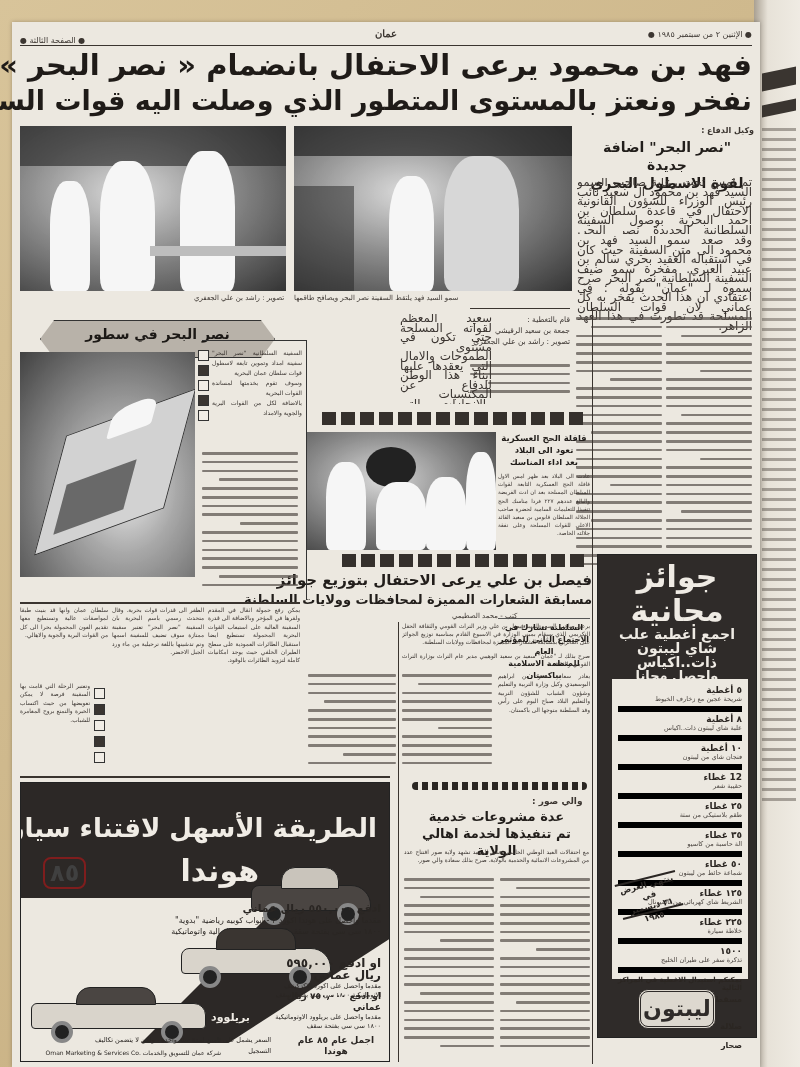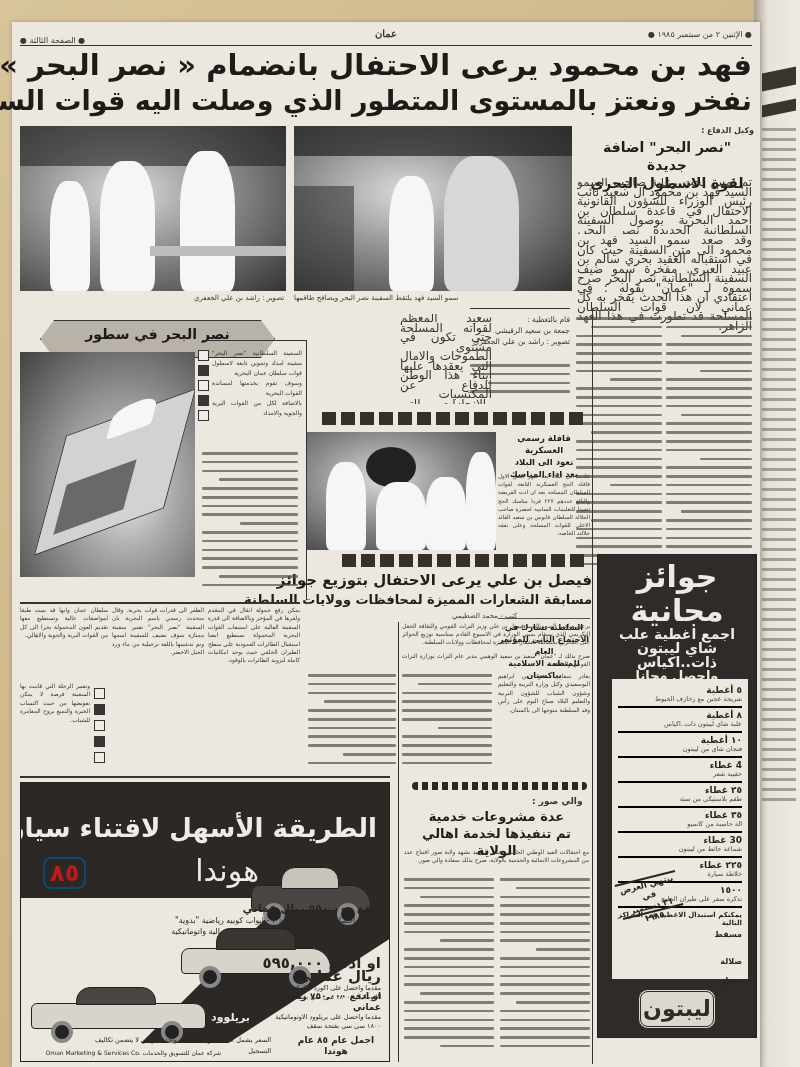--- a/index.html
+++ b/index.html
@@ -92,21 +92,21 @@
     background: #2f2b29; border: 1px solid #222;
   }
   .ad-tea .top { position: absolute; left: 0; right: 0; top: 0; height: 124px; color: #efebe4; text-align: center; }
   .ad-tea .big1 { font-size: 30px; font-weight: 900; line-height: 36px; margin-top: 4px; letter-spacing: 5px; }
   .ad-tea .big2 { font-size: 30px; font-weight: 900; line-height: 32px; }
   .ad-tea .small { font-size: 14px; line-height: 14px; font-weight: bold; }
   .ad-tea .prizes {
     position: absolute; left: 14px; right: 8px; top: 124px; height: 300px;
     background: #ece8e0; padding: 4px 6px; font-size: 8.5px; color: #2b2622;
   }
-  .prize { border-bottom: 2px solid #000000; padding: 2px 0 3px; }
+  .prize { border-bottom: 6px solid #000000; padding: 2px 0 3px; }
   .prize b { display: block; font-size: 9px; }
   .prize span { display: block; font-size: 6.5px; color: #4a443f; }
   .ad-tea .expiry {
     position: absolute; left: 20px; top: 322px; width: 62px; height: 36px;
     transform: rotate(-14deg); font-size: 8.5px; font-weight: bold; text-align: center;
     border-top: 2px solid #2a2623; border-bottom: 2px solid #2a2623; color: #2a2623; line-height: 11px;
   }
   .ad-tea .logo {
     position: absolute; left: 40px; right: 40px; bottom: 8px; height: 40px;
     background: #ddd8cf; border: 3px double #2f2b29; border-radius: 10px;
@@ -118,22 +118,22 @@
     background: #ece8e0; border: 1.5px solid #222; overflow: hidden;
   }
   .ad-honda .darktop {
     position: absolute; left: 0; right: 0; top: 0; height: 115px; background: #2c2826;
   }
   .ad-honda .diag {
     position: absolute; left: 120px; top: 110px; width: 250px; height: 150px; background: #2c2826;
     clip-path: polygon(60% 0, 100% 0, 100% 30%, 35% 100%, 0 100%);
   }
   .ad-honda .title { position: absolute; right: 12px; top: 30px; color: #f0ece5; font-weight: 900; font-size: 26px; white-space: nowrap; }
-  .ad-honda .brand { position: absolute; right: 130px; top: 70px; color: #f0ece5; font-weight: 400; font-size: 30px; }
-  .ad-honda .model { position: absolute; left: 22px; top: 74px; color: #b91c1c; font-weight: 900; font-size: 24px; border: 2px solid #0c4a6e; border-radius: 8px; padding: 0 5px; line-height: 28px; }
+  .ad-honda .brand { position: absolute; right: 130px; top: 70px; color: #f0ece5; font-weight: 700; font-size: 30px; }
+  .ad-honda .model { position: absolute; left: 22px; top: 74px; color: #404040; font-weight: 900; font-size: 24px; border: 2px solid #7f1d1d; border-radius: 8px; padding: 0 5px; line-height: 28px; }
   .ad-honda .offer { position: absolute; font-size: 8px; line-height: 11px; color: #2a2623; }
   .ad-honda .offer b { font-size: 11px; }
   .car { position: absolute; }
   .car .body { position: absolute; background: #d9d4cb; border: 1.5px solid #222; border-radius: 8px 20px 4px 4px; }
   .car .cab { position: absolute; background: #3a3531; border: 1.5px solid #222; border-radius: 14px 14px 0 0; }
   .car .wheel { position: absolute; width: 22px; height: 22px; border-radius: 50%; background: #222; border: 4px solid #888; }
 
   .wave { position: absolute; left: 400px; top: 760px; width: 175px; height: 8px;
     background: repeating-linear-gradient(90deg, #2b2723 0 6px, transparent 6px 10px); border-radius: 4px; }
 </style>
@@ -348,21 +348,21 @@
   </div>
 
   <div class="photo" style="left:294px; top:410px; width:190px; height:118px;">
     <div class="shade1" style="left:20px; top:30px; width:40px; height:88px;"></div>
     <div class="shade2" style="left:60px; top:15px; width:50px; height:40px; border-radius:50%;"></div>
     <div class="shade1" style="left:70px; top:50px; width:50px; height:68px;"></div>
     <div class="shade1" style="left:120px; top:45px; width:40px; height:73px;"></div>
     <div class="shade1" style="left:160px; top:20px; width:30px; height:98px;"></div>
   </div>
   <div class="subhead" style="left:486px; top:410px; width:92px; font-size:8.5px; line-height:12px;">
-    <div>قافلة رسمي العسكرية</div>
+    <div>قافلة الحج العسكرية</div>
     <div>تعود الى البلاد</div>
     <div>بعد اداء المناسك</div>
   </div>
   <div class="textcol" style="left:486px; top:450px; width:92px; height:80px; font-size:5.6px; line-height:8.2px;">عادت الى البلاد بعد ظهر امس الاول قافلة الحج العسكرية التابعة لقوات السلطان المسلحة بعد ان ادت الفريضة والبالغ عددهم ٢٢٧ فردا مناسك الحج تنفيذا للتعليمات السامية لحضرة صاحب الجلالة السلطان قابوس بن سعيد القائد الاعلى للقوات المسلحة وعلى نفقة جلالته الخاصة.</div>
 
   <div class="squares" style="left:330px; top:532px;">
     <span></span>
       <span></span>
       <span></span>
       <span></span>
@@ -540,21 +540,21 @@
     </div>
 
     <div class="car" style="left:160px; top:145px; width:150px; height:60px;">
       <div class="body" style="left:0; top:20px; width:150px; height:26px;"></div>
       <div class="cab" style="left:35px; top:0; width:80px; height:22px;"></div>
       <div class="wheel" style="left:18px; top:38px;"></div>
       <div class="wheel" style="left:108px; top:38px;"></div>
     </div>
 
     <div class="offer" style="right:8px; top:175px; width:120px; text-align:right;">
-      <div><b style="font-size:15px">او ادفع ٥٩٥,٠٠٠ ريال عماني</b></div>
+      <div><b style="font-size:12px">او ادفع ٥٩٥,٠٠٠ ريال عماني</b></div>
       <div style="font-size:6.5px; line-height:9px;">مقدما واحصل على اكورد الاكزكيتيف الاتوماتيكية ١٨٠٠ سي سي بفتحة سقف</div>
     </div>
 
     <div class="car" style="left:10px; top:200px; width:175px; height:60px;">
       <div class="body" style="left:0; top:20px; width:175px; height:26px; border-radius:6px 12px 4px 4px;"></div>
       <div class="cab" style="left:45px; top:4px; width:80px; height:18px; background:#4a4542;"></div>
       <div class="wheel" style="left:20px; top:38px;"></div>
       <div class="wheel" style="left:130px; top:38px;"></div>
     </div>
     <div class="caption" style="left:190px; top:228px; font-size:11px; font-weight:900; color:#f0ece5;">بريلوود</div>
@@ -590,34 +590,38 @@
         </div>
       <div class="prize">
           <b>٨ أغطية</b>
           <span>علبة شاي ليبتون ذات..اكياس</span>
         </div>
       <div class="prize">
           <b>١٠ أغطية</b>
           <span>فنجان شاي من ليبتون</span>
         </div>
       <div class="prize">
-          <b>4 غطاء</b>
+          <b>12 غطاء</b>
           <span>حقيبة شعر</span>
         </div>
       <div class="prize">
           <b>٢٥ غطاء</b>
           <span>طقم بلاستيكي من ستة</span>
         </div>
       <div class="prize">
           <b>٣٥ غطاء</b>
           <span>الة حاسبة من كاسيو</span>
         </div>
       <div class="prize">
-          <b>30 غطاء</b>
+          <b>٥٠ غطاء</b>
           <span>شماعة حائط من ليبتون</span>
+        </div>
+      <div class="prize">
+          <b>١٢٥ غطاء</b>
+          <span>الشريط شاي كهربائي من ناشيونال</span>
         </div>
       <div class="prize">
           <b>٢٢٥ غطاء</b>
           <span>خلاطة سيارة</span>
         </div>
       <div class="prize">
           <b>١٥٠٠</b>
           <span>تذكرة سفر على طيران الخليج</span>
         </div>
       <div style="font-size:7px; font-weight:bold; padding-top:3px;">يمكنكم استبدال الاغطية في المراكز التالية</div>

